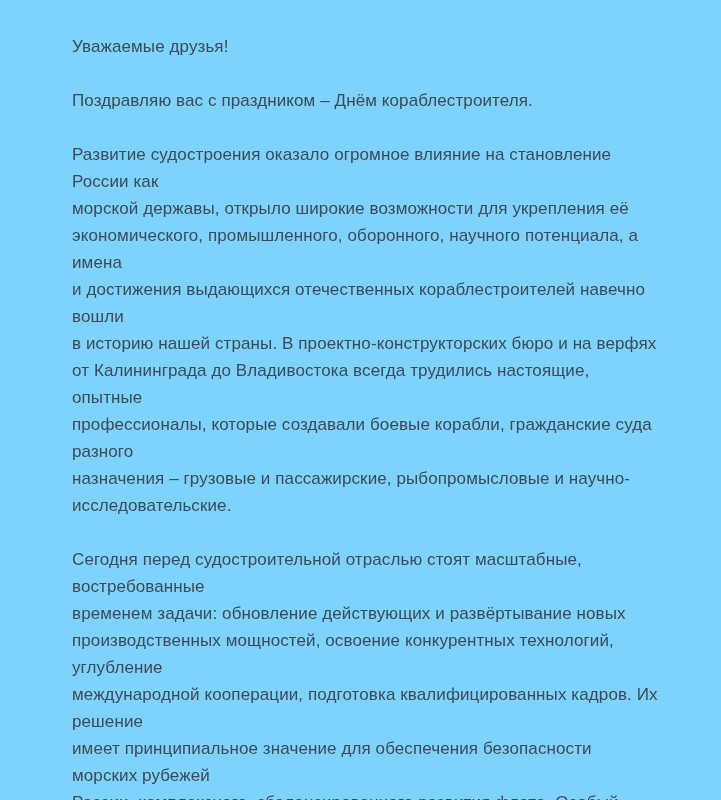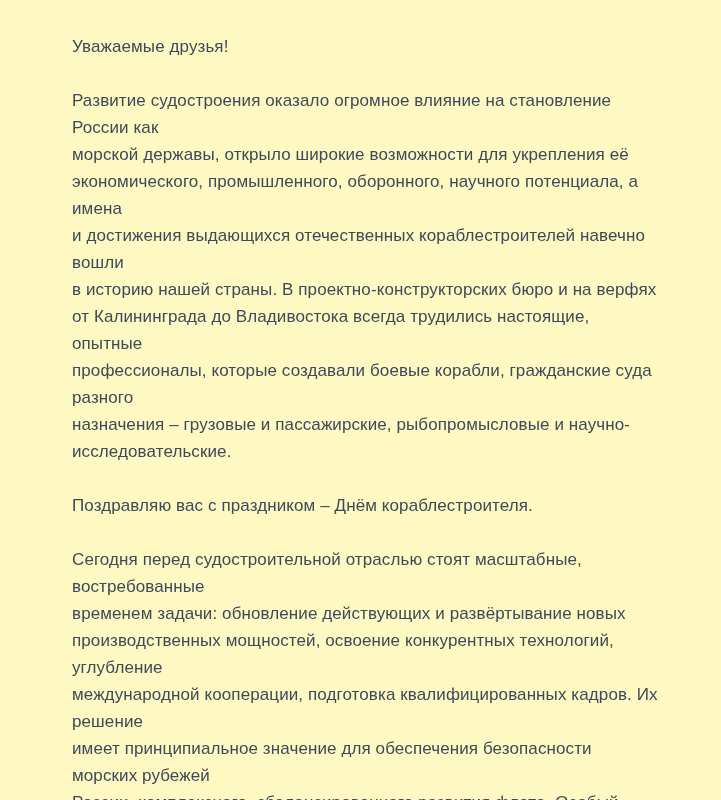--- a/index.html
+++ b/index.html
@@ -4,21 +4,21 @@
 <style>
   html, body {
     margin: 0;
     padding: 0;
     background: #fdfdfd;
   }
   .page {
     position: relative;
     width: 721px;
     height: 800px;
-    background: #fef9c3;
+    background: #7dd3fc;
     overflow: hidden;
     box-sizing: border-box;
   }
   .letter {
     box-sizing: border-box;
     padding: 33px 60px 0 72px;
     font-family: "Liberation Sans", "DejaVu Sans", sans-serif;
     font-size: 17px;
     line-height: 27px;
     color: #3d4a59;
@@ -28,30 +28,30 @@
     margin: 0 0 27px 0;
     white-space: pre-line; 
   }
 </style>
 </head>
 <body>
 
 <div class="page">
   <div class="letter">
     <p>Уважаемые друзья!</p>
+    <p>Поздравляю вас с праздником – Днём кораблестроителя.</p>
     <p>Развитие судостроения оказало огромное влияние на становление России как
 морской державы, открыло широкие возможности для укрепления её
 экономического, промышленного, оборонного, научного потенциала, а имена
 и достижения выдающихся отечественных кораблестроителей навечно вошли
 в историю нашей страны. В проектно-конструкторских бюро и на верфях
 от Калининграда до Владивостока всегда трудились настоящие, опытные
 профессионалы, которые создавали боевые корабли, гражданские суда разного
 назначения – грузовые и пассажирские, рыбопромысловые и научно-
 исследовательские.</p>
-    <p>Поздравляю вас с праздником – Днём кораблестроителя.</p>
     <p>Сегодня перед судостроительной отраслью стоят масштабные, востребованные
 временем задачи: обновление действующих и развёртывание новых
 производственных мощностей, освоение конкурентных технологий, углубление
 международной кооперации, подготовка квалифицированных кадров. Их решение
 имеет принципиальное значение для обеспечения безопасности морских рубежей
 России, комплексного, сбалансированного развития флота. Особый приоритет –
 наращивание группировки универсальных атомных ледоколов, судов ледового
 класса, необходимых для круглогодичной навигации по Трансарктическому
 транспортному коридору и Северному морскому пути. Рассчитываю, что весомый
 вклад в эту большую, системную работу внесёт Объединённая судостроительная

